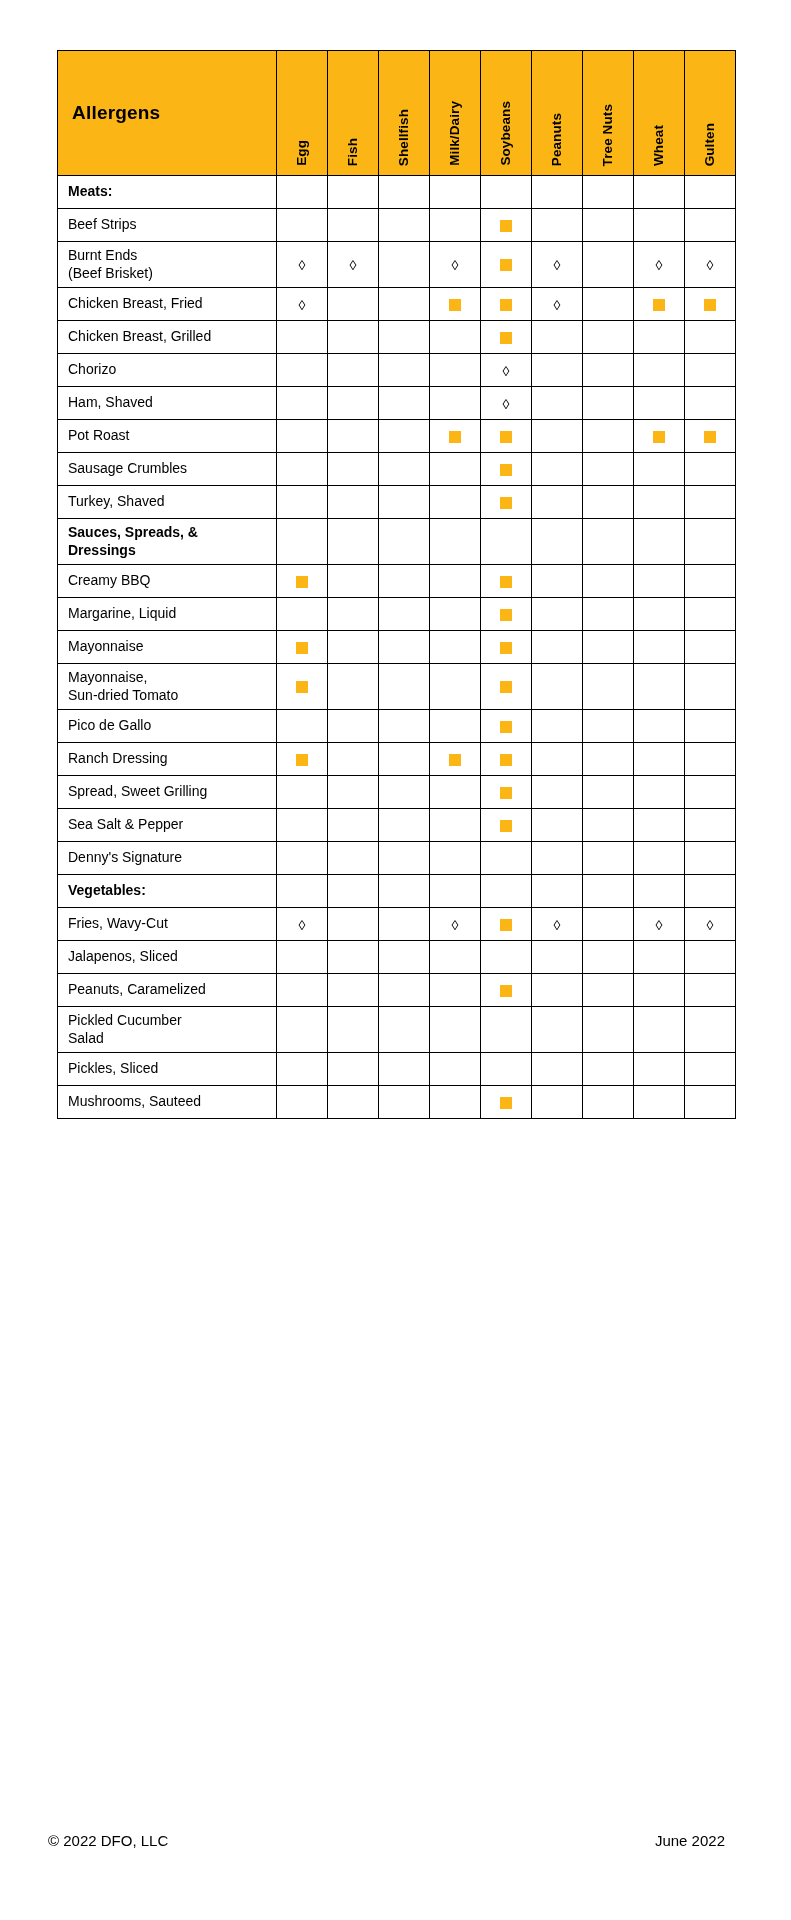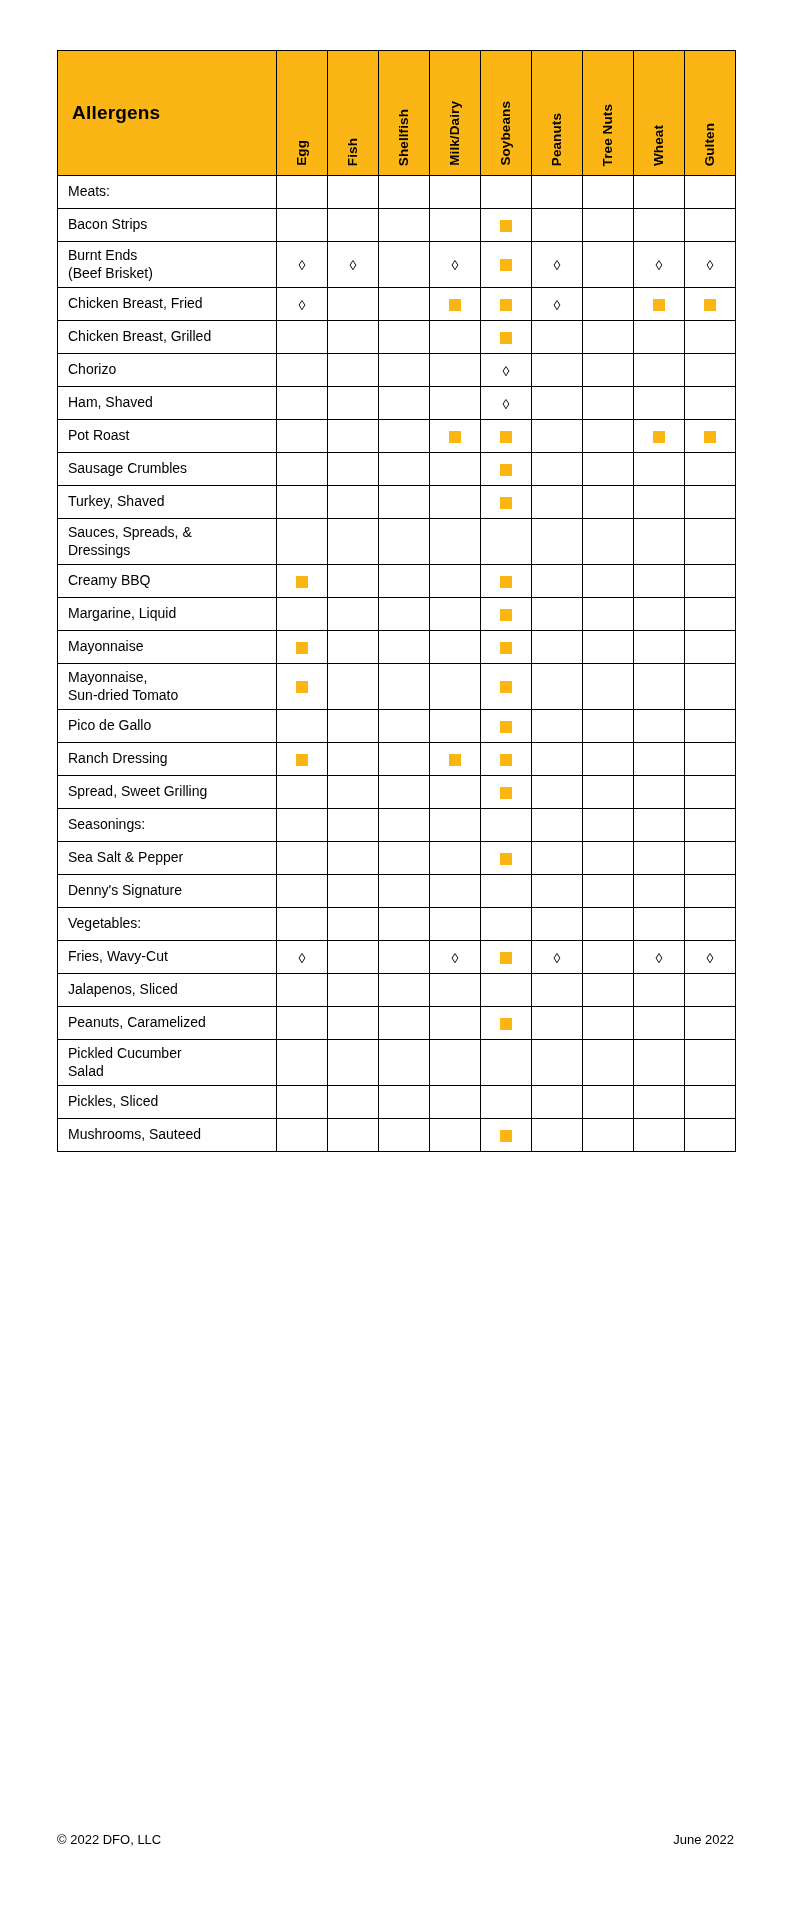--- a/index.html
+++ b/index.html
@@ -72,21 +72,21 @@
   tbody td.rowlabel {
     text-align: left;
     vertical-align: middle;
     font-size: 14px;
     padding: 5px 0 5px 10px;
     height: 33px;
     box-sizing: border-box;
     line-height: 1.25;
   }
   tbody tr.section td.rowlabel {
-    font-weight: normal;
+    font-weight: bold;
   }
   tbody td.cell {
     text-align: center;
     vertical-align: middle;
     height: 33px;
     box-sizing: border-box;
   }
   .sq {
     display: inline-block;
     width: 12px;
@@ -96,24 +96,24 @@
   }
   .dia {
     display: inline-block;
     font-size: 14px;
     line-height: 1;
     vertical-align: middle;
     color: #000;
   }
   .footer {
     position: absolute;
-    left: 57px;
+    left: 48px;
     top: 1832px;
     width: 677px;
-    font-size: 13px;
+    font-size: 15px;
     color: #000;
     text-align: right;
   }
   .footer .left {
     float: left;
   }
   .footer .right {
     float: right;
   }
   .clr { clear: both; }
@@ -166,21 +166,21 @@
             <td class="cell"></td>
             <td class="cell"></td>
             <td class="cell"></td>
             <td class="cell"></td>
             <td class="cell"></td>
             <td class="cell"></td>
             <td class="cell"></td>
             <td class="cell"></td>
           </tr>
           <tr class="row">
-            <td class="rowlabel">Bacon Strips</td>
+            <td class="rowlabel">Beef Strips</td>
             <td class="cell"></td>
             <td class="cell"></td>
             <td class="cell"></td>
             <td class="cell"></td>
             <td class="cell"><span class="sq"></span></td>
             <td class="cell"></td>
             <td class="cell"></td>
             <td class="cell"></td>
             <td class="cell"></td>
           </tr>
@@ -364,32 +364,20 @@
             <td class="cell"></td>
             <td class="cell"></td>
           </tr>
           <tr class="row">
             <td class="rowlabel">Spread, Sweet Grilling</td>
             <td class="cell"></td>
             <td class="cell"></td>
             <td class="cell"></td>
             <td class="cell"></td>
             <td class="cell"><span class="sq"></span></td>
-            <td class="cell"></td>
-            <td class="cell"></td>
-            <td class="cell"></td>
-            <td class="cell"></td>
-          </tr>
-          <tr class="row section">
-            <td class="rowlabel">Seasonings:</td>
-            <td class="cell"></td>
-            <td class="cell"></td>
-            <td class="cell"></td>
-            <td class="cell"></td>
-            <td class="cell"></td>
             <td class="cell"></td>
             <td class="cell"></td>
             <td class="cell"></td>
             <td class="cell"></td>
           </tr>
           <tr class="row">
             <td class="rowlabel">Sea Salt &amp; Pepper</td>
             <td class="cell"></td>
             <td class="cell"></td>
             <td class="cell"></td>

